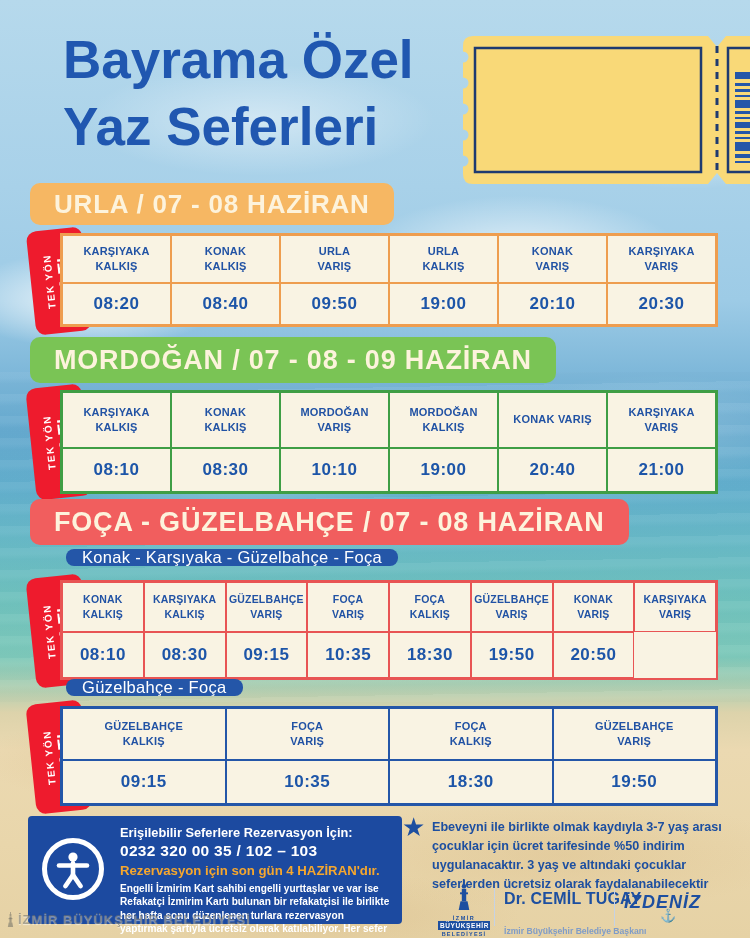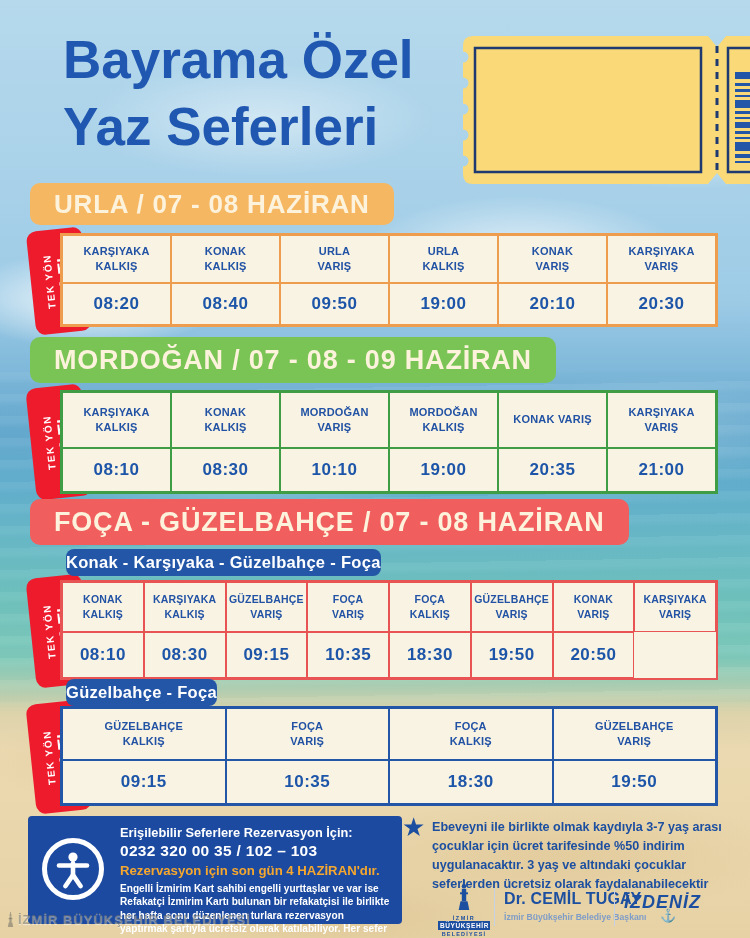--- a/index.html
+++ b/index.html
@@ -56,22 +56,22 @@
   .banner {
     position:absolute; left:30px; display:flex; align-items:center; z-index:3;
     padding:0 24px; border-radius:10px; font-weight:800; color:#fdf3dc;
     letter-spacing:.8px; white-space:nowrap;
   }
   .banner.urla     { top:183px; height:42px; font-size:26px; background:#f6b763; }
   .banner.mordogan { top:337px; height:46px; font-size:27px; background:#7ac455; }
   .banner.foca     { top:499px; height:46px; font-size:27px; background:#f15e5e; }
 
   .subbanner {
-    position:absolute; left:66px; height:27px; display:flex; align-items:center; z-index:4;
-    padding:0 0; background:#2456a8; color:#ffffff; font-weight:700; font-size:16.5px;
+    position:absolute; left:66px; height:17px; display:flex; align-items:center; z-index:4;
+    padding:0 16px; background:#2456a8; color:#ffffff; font-weight:400; font-size:16.5px;
     border-radius:8px; letter-spacing:.3px; white-space:nowrap;
   }
   .subbanner.r1 { top:549px; }
   .subbanner.r2 { top:679px; }
 
   
   .tab {
     position:absolute; width:56px; background:#ee1b2d; border-radius:10px; z-index:1;
     display:flex; align-items:center; justify-content:center; transform:rotate(-6deg);
   }
@@ -131,21 +131,21 @@
   
   .muni-logo { position:absolute; left:438px; top:880px; width:52px; z-index:3; text-align:center; color:#1d4fa0; }
   .muni-l1 { font-size:5.5px; font-weight:700; letter-spacing:1.5px; margin-top:1px; }
   .muni-l2 { font-size:6.5px; font-weight:800; background:#1d4fa0; color:#fff; padding:1px 2px; letter-spacing:.6px; }
   .muni-l3 { font-size:5.5px; font-weight:700; letter-spacing:1.2px; margin-top:1px; }
   .v-div { position:absolute; width:1px; height:38px; background:#c6d2e4; z-index:3; }
   .v-div.d1 { left:494px; top:888px; }
   .v-div.d2 { left:614px; top:888px; }
   .mayor { position:absolute; left:504px; top:890px; z-index:3; }
   .mayor-name { font-size:16px; font-weight:800; color:#1d4fa0; letter-spacing:.2px; }
-  .mayor-title { font-size:8.6px; font-weight:700; color:#7f9cc8; margin-top:4px; }
+  .mayor-title { font-size:8.6px; font-weight:700; color:#7f9cc8; margin-top:18px; }
   .izdeniz { position:absolute; left:624px; top:892px; z-index:3; }
   .izdeniz-name { font-size:18px; font-weight:800; font-style:italic; color:#1d4fa0; letter-spacing:1px; }
   .anchor-icon { position:absolute; left:36px; top:16px; font-size:13px; color:#2ea3d8; }
 
   .watermark {
     position:absolute; left:6px; top:912px; z-index:3; display:flex; align-items:center; gap:3px;
     font-size:13px; font-weight:800; letter-spacing:1px;
     color:rgba(110,110,100,.55); text-shadow:0 1px 1px rgba(255,255,255,.55);
   }
 </style>
@@ -231,21 +231,21 @@
 VARIŞ</div>
   <div class="th">MORDOĞAN
 KALKIŞ</div>
   <div class="th">KONAK VARIŞ</div>
   <div class="th">KARŞIYAKA
 VARIŞ</div>
   <div class="td">08:10</div>
   <div class="td">08:30</div>
   <div class="td">10:10</div>
   <div class="td">19:00</div>
-  <div class="td">20:35</div>
+  <div class="td">20:40</div>
   <div class="td">21:00</div>
 </div>
 
 <div class="banner foca">FOÇA - GÜZELBAHÇE  / 07 - 08 HAZİRAN</div>
 
 <div class="subbanner r1">Konak - Karşıyaka - Güzelbahçe  - Foça</div>
 <div class="tab t-foca1">
   <div class="tab-inner">
     <div class="tab-label">TEK YÖN</div>
     <div class="tab-amount">200 TL</div>

